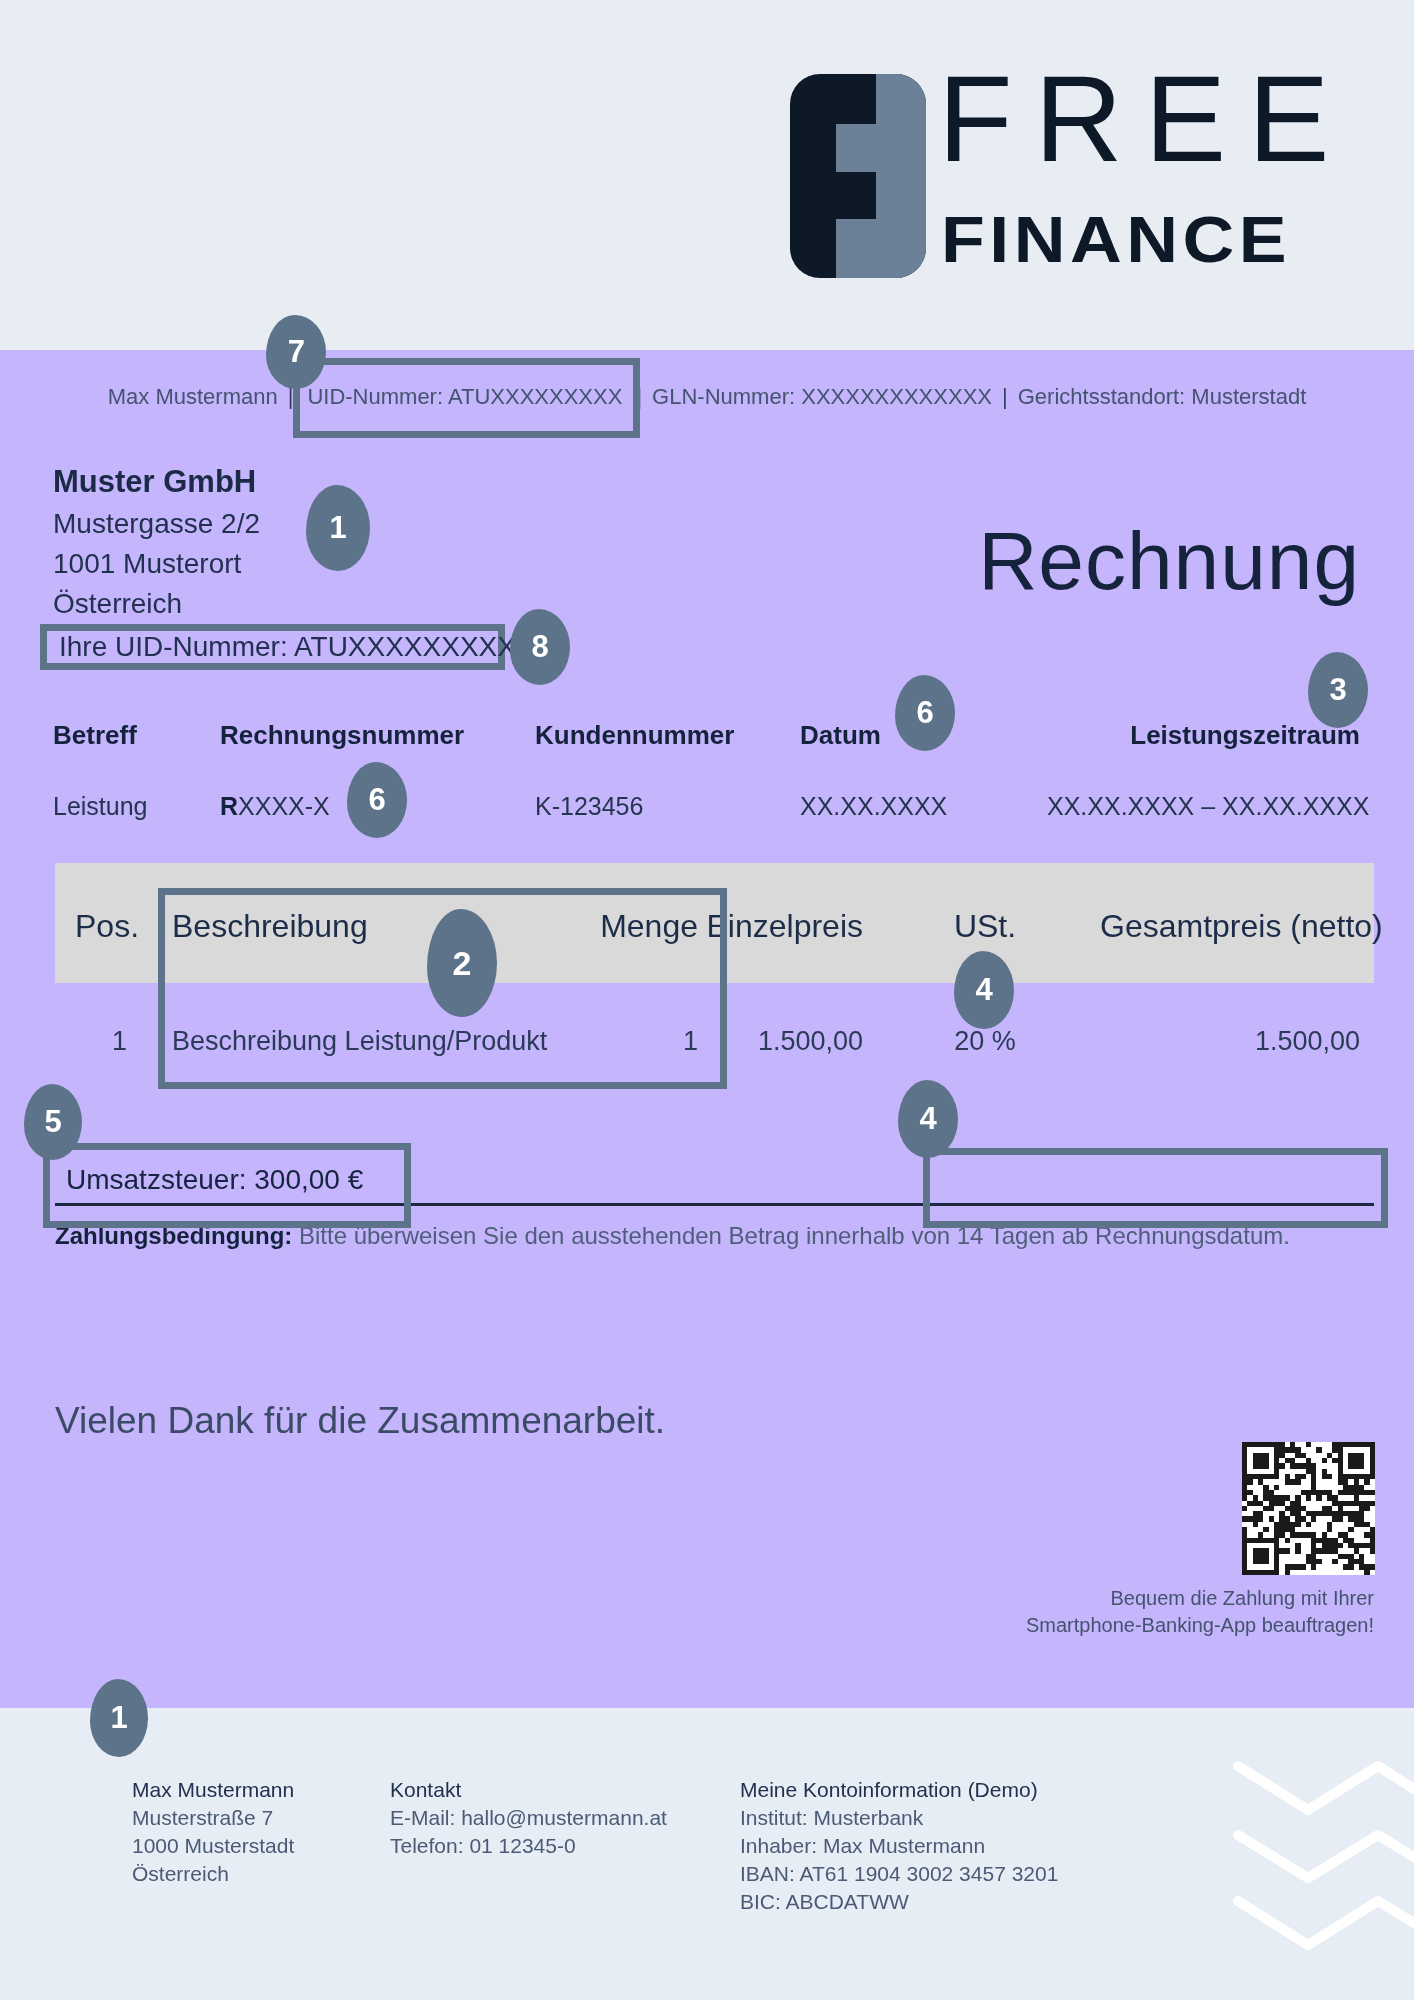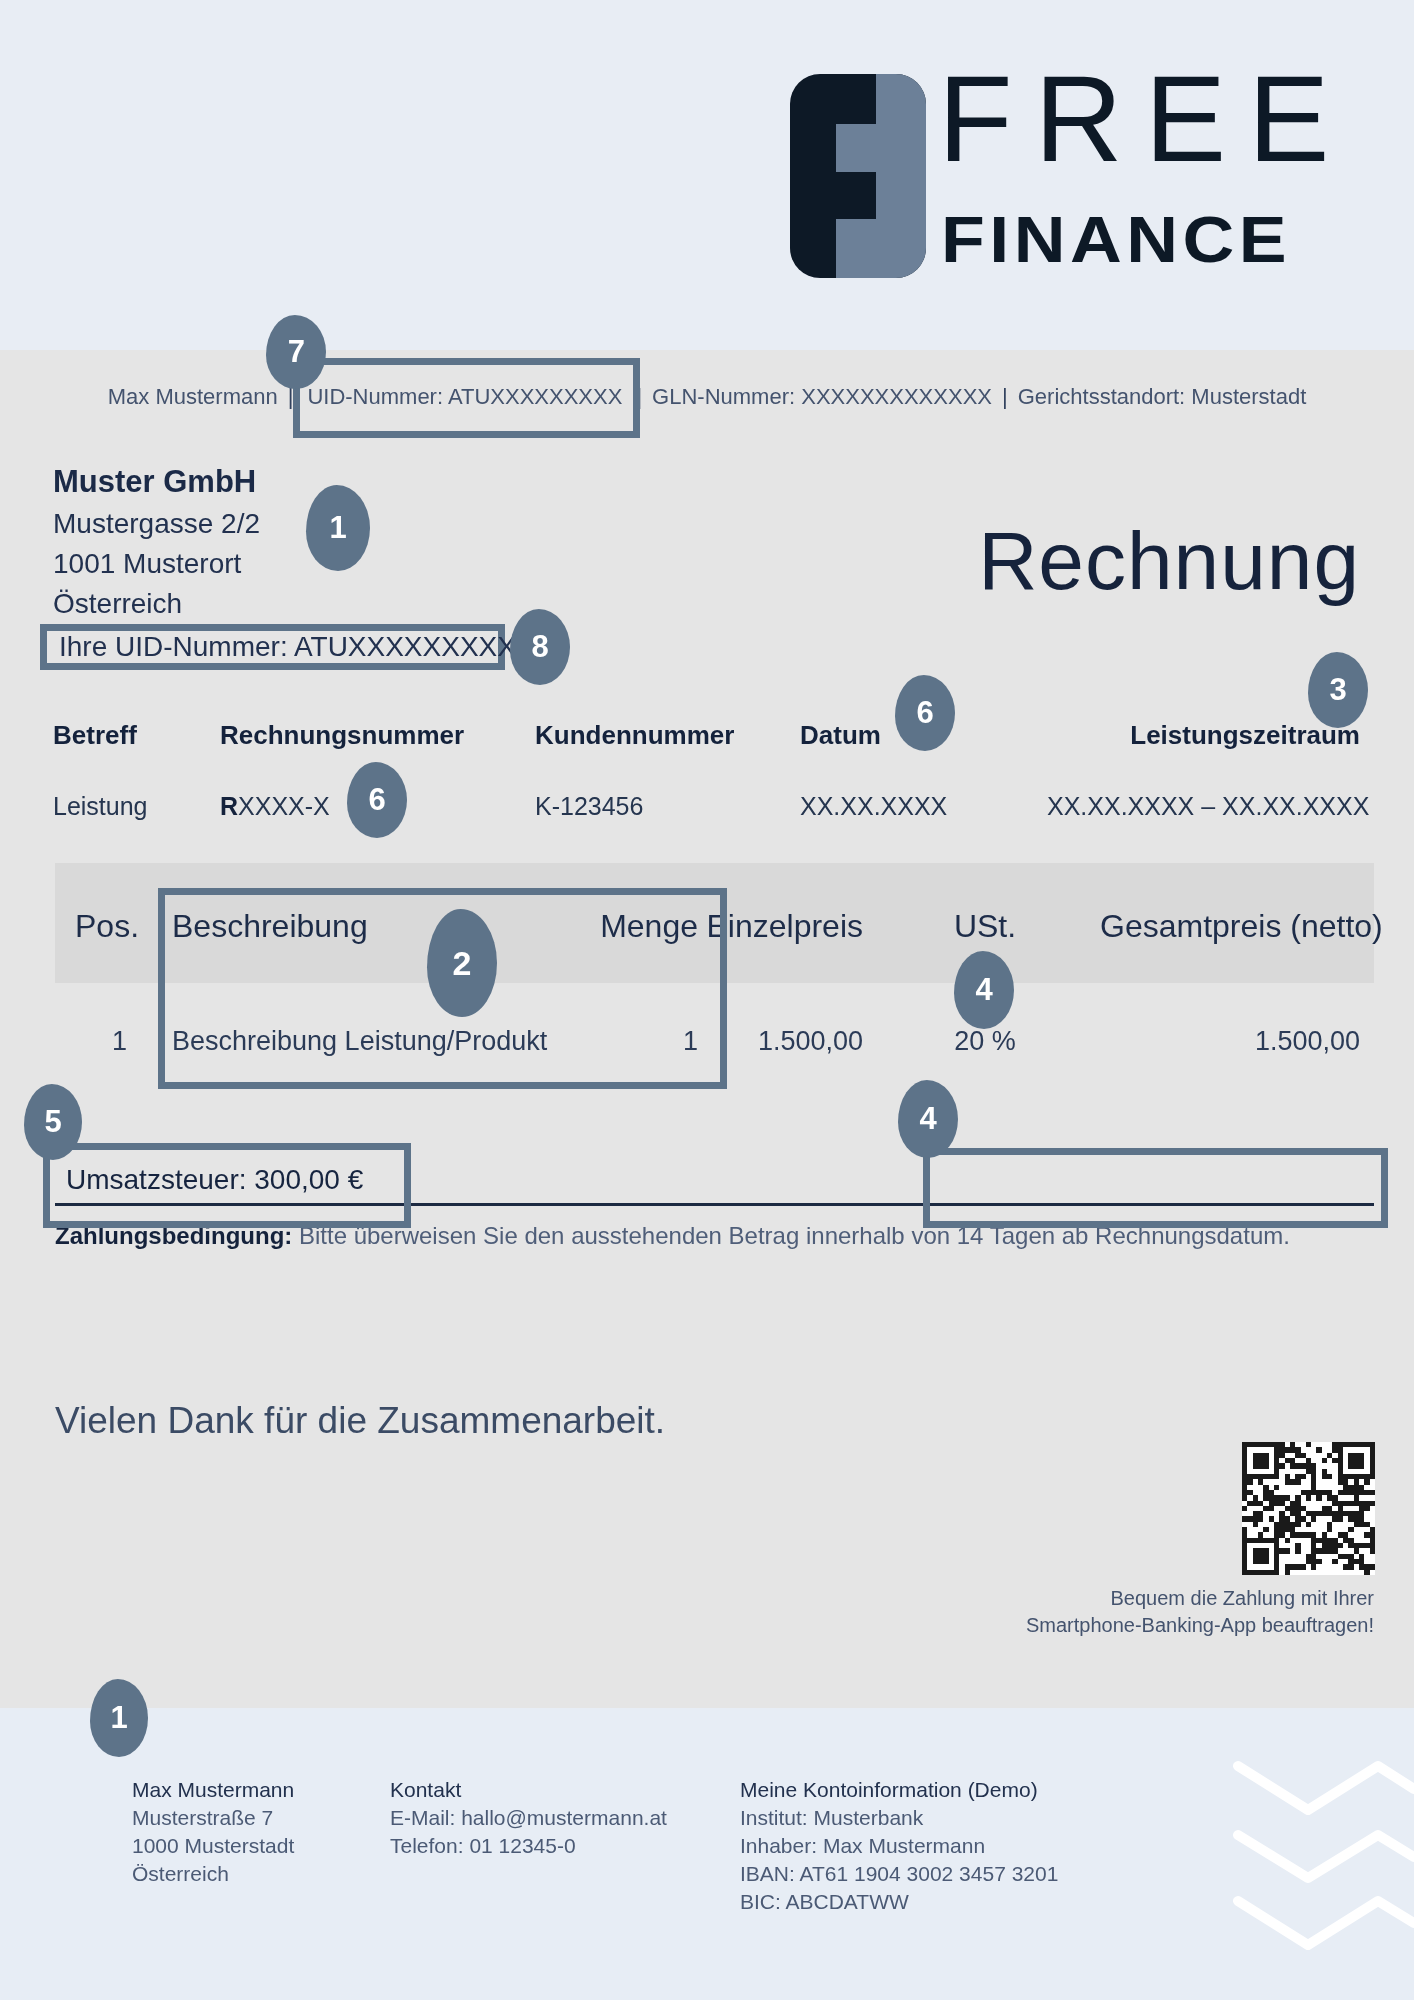--- a/index.html
+++ b/index.html
@@ -1,18 +1,18 @@
 <!DOCTYPE html>
 <html lang="de"><head>
 <meta charset="utf-8">
 <style>
   html,body{margin:0;padding:0;background:#9aa3ad;}
   .page{
     position:relative; width:1414px; height:2000px; margin:0 auto;
-    background:#e5e5e5; overflow:hidden;
+    background:#c4b5fd; overflow:hidden;
     font-family:"Liberation Sans","DejaVu Sans",sans-serif;
     color:#22314f;
   }
   .abs{position:absolute;}
 
   
   .top-band{left:0;top:0;width:1414px;height:350px;background:#e8edf4;}
   .logo-mark{left:790px;top:74px;width:136px;height:204px;background:#0d1926;border-radius:30px;overflow:hidden;}
   .logo-mark .slate{position:absolute;background:#6c8098;}
   .slate-col{left:63%;top:0;width:37%;height:100%;}

